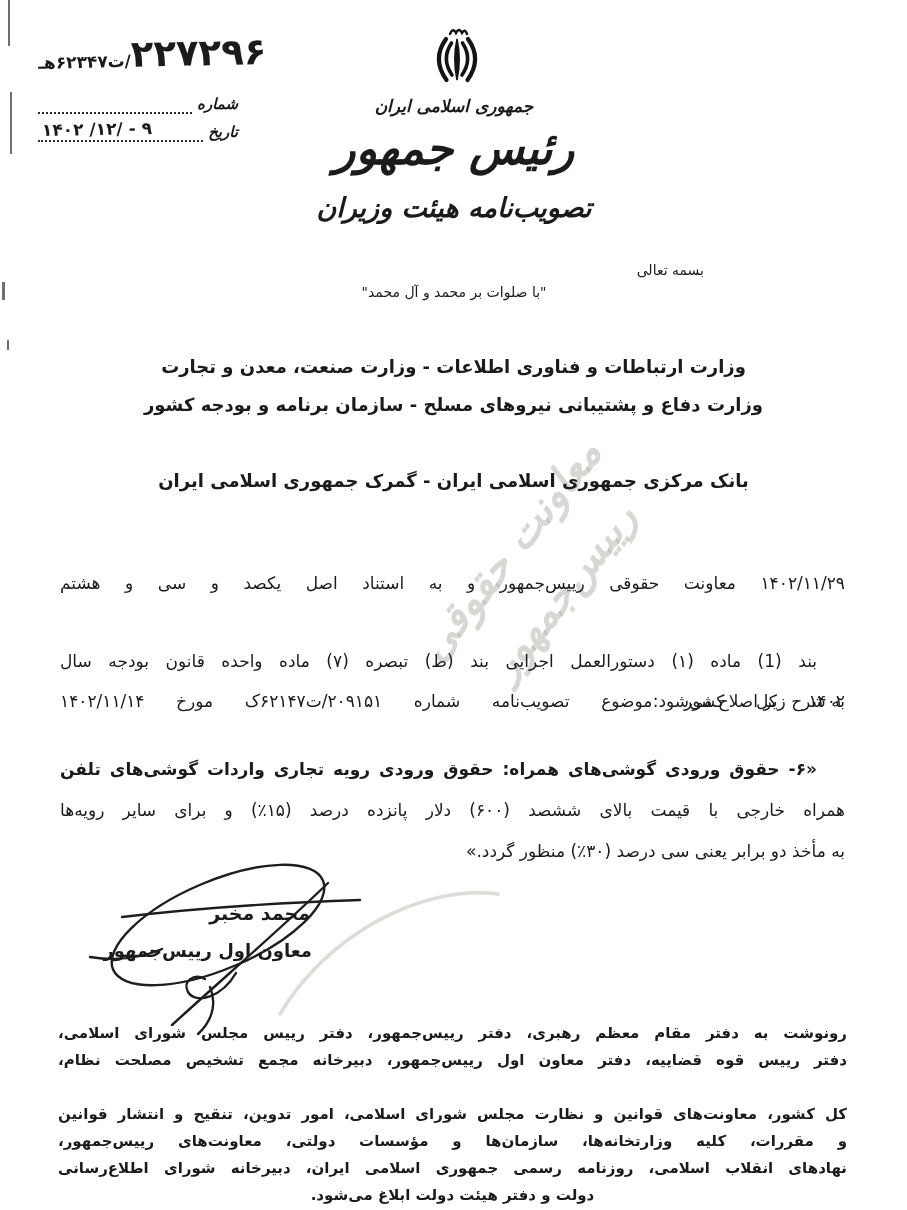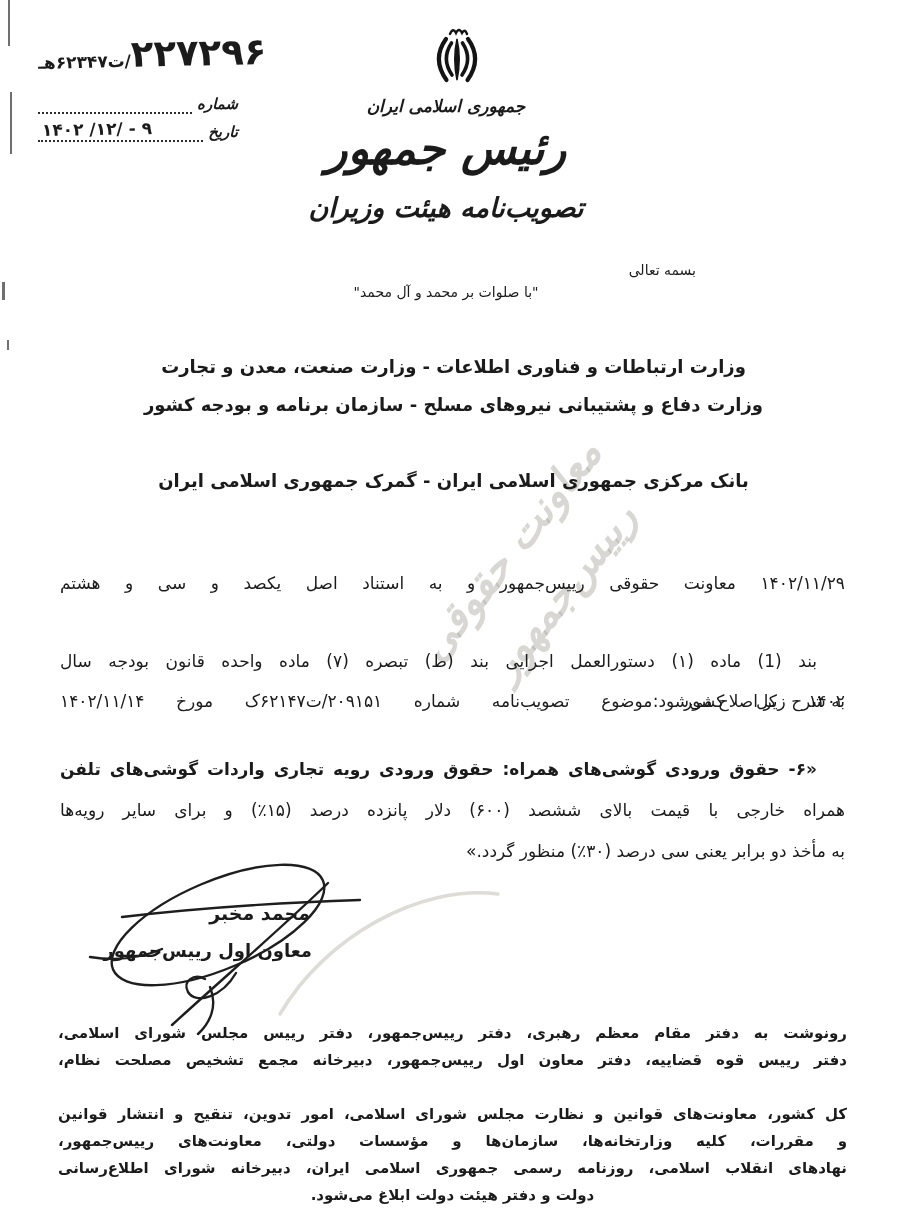--- a/index.html
+++ b/index.html
@@ -18,21 +18,21 @@
   .refno .bignum{font-size:37px;font-weight:bold;letter-spacing:2px;}
   .refno .suffix{font-size:17px;font-weight:bold;margin-left:2px;}
   .dotrow{position:absolute;left:36px;width:202px;display:flex;align-items:flex-end;direction:rtl;}
   .dotrow .lbl{font-size:15px;font-weight:bold;font-style:italic;padding-bottom:1px;}
   .dotrow .dots{flex:1;position:relative;border-bottom:2px dotted #2b2b2b;height:26px;margin-left:2px;margin-right:5px;}
   .dotrow .dateval{
     position:absolute;left:4px;bottom:1px;font-size:17px;font-weight:bold;
     white-space:nowrap;transform:rotate(-1deg);direction:rtl;
   }
   
-  .hdr{position:absolute;left:196px;width:500px;text-align:center;}
+  .hdr{position:absolute;left:204px;width:500px;text-align:center;}
   .emblem{position:absolute;left:428px;top:24px;}
   .country{top:96px;font-size:17px;font-weight:bold;font-style:italic;}
   .office{top:122px;font-size:45px;font-weight:bold;font-style:italic;}
   .doctype{top:192px;font-size:27px;font-weight:bold;font-style:italic;}
   .basmala{top:262px;font-size:14px;text-align:right;}
   .salut{top:284px;font-size:14px;}
   
   .rcpt{position:absolute;left:80px;right:80px;text-align:center;font-size:18px;font-weight:bold;}
   
   .bline{position:absolute;right:62px;left:60px;font-size:17px;line-height:1.55;}

